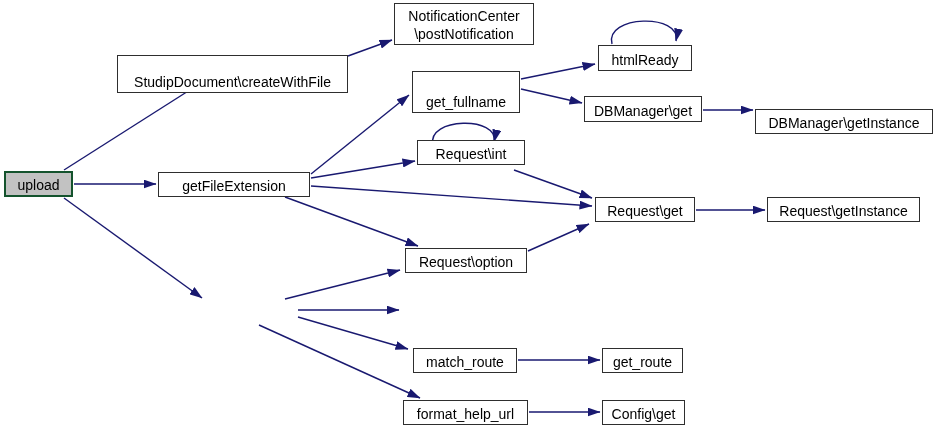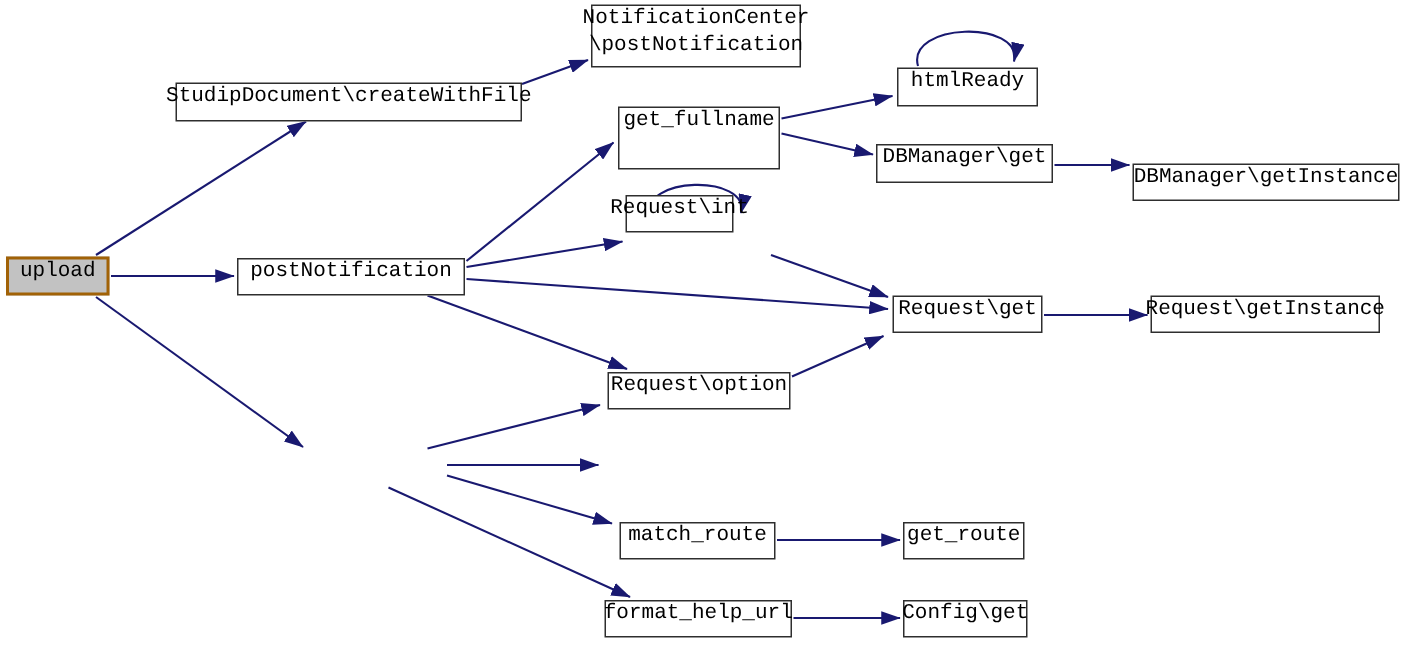--- a/index.html
+++ b/index.html
@@ -10,34 +10,33 @@
     background:#ffffff;
     font-family:"Liberation Sans","DejaVu Sans",sans-serif;
     overflow:hidden;
   }
   svg.edges{position:absolute;left:0;top:0;width:939px;height:431px;}
   .edge{stroke:var(--edge-color,#191970);stroke-width:1.4;fill:none;}
   .arrowhead{fill:var(--edge-color,#191970);}
   .node{
     position:absolute;
     box-sizing:border-box;
-    display:flex;align-items:flex-start;justify-content:center;
+    display:flex;align-items:flex-end;justify-content:center;
     background:#ffffff;
     border:1.4px solid #2e2e2e;
     color:#000000;
     font-size:14px;
     line-height:1.28;
     text-align:center;
     cursor:pointer;
     z-index:2;
-    font-family:Liberation Mono, monospace;
   }
   .node.current{
     background:#c2c2c2;
-    border:2px solid #a16207;
+    border:2px solid #14532d;
   }
   .node .lbl{white-space:pre-line;padding:0 3px;}
 </style>
 </head>
 <body>
 
 <div class="canvas">
 
   <svg class="edges" viewBox="0 0 939 431">
     <defs>
@@ -67,21 +66,21 @@
       <path d="M298,317 L408,349" class="edge" marker-end="url(#arrow)"></path>
       <path d="M259,325 L420,398" class="edge" marker-end="url(#arrow)"></path>
       <path d="M518,360 L600,360" class="edge" marker-end="url(#arrow)"></path>
       <path d="M529,412 L600,412" class="edge" marker-end="url(#arrow)"></path>
     </svg>
 
   <div class="node current" style="left:4px;top:171px;width:69px;height:26px">
     <span class="lbl">upload</span>
   </div>
 
-  <div class="node" style="left:117px;top:55px;width:231px;height:26px">
+  <div class="node" style="left:117px;top:55px;width:231px;height:38px">
     <span class="lbl">StudipDocument\createWithFile</span>
   </div>
 
   <div class="node" style="left:394px;top:3px;width:140px;height:42px">
     <span class="lbl">NotificationCenter
 \postNotification</span>
   </div>
 
   <div class="node" style="left:412px;top:71px;width:108px;height:42px">
     <span class="lbl">get_fullname</span>
@@ -92,38 +91,38 @@
   </div>
 
   <div class="node" style="left:584px;top:96px;width:118px;height:26px">
     <span class="lbl">DBManager\get</span>
   </div>
 
   <div class="node" style="left:755px;top:109px;width:178px;height:25px">
     <span class="lbl">DBManager\getInstance</span>
   </div>
 
-  <div class="node" style="left:417px;top:130px;width:72px;height:25px">
+  <div class="node" style="left:417px;top:140px;width:108px;height:25px">
     <span class="lbl">Request\int</span>
   </div>
 
   <div class="node" style="left:767px;top:197px;width:153px;height:25px">
     <span class="lbl">Request\getInstance</span>
   </div>
 
   <div class="node" style="left:595px;top:197px;width:100px;height:25px">
     <span class="lbl">Request\get</span>
   </div>
 
   <div class="node" style="left:405px;top:248px;width:122px;height:25px">
     <span class="lbl">Request\option</span>
   </div>
 
   <div class="node" style="left:158px;top:172px;width:152px;height:25px">
-    <span class="lbl">postNotification</span>
+    <span class="lbl">getFileExtension</span>
   </div>
 
 
 
   <div class="node" style="left:413px;top:348px;width:104px;height:25px">
     <span class="lbl">match_route</span>
   </div>
 
   <div class="node" style="left:602px;top:348px;width:81px;height:25px">
     <span class="lbl">get_route</span>

